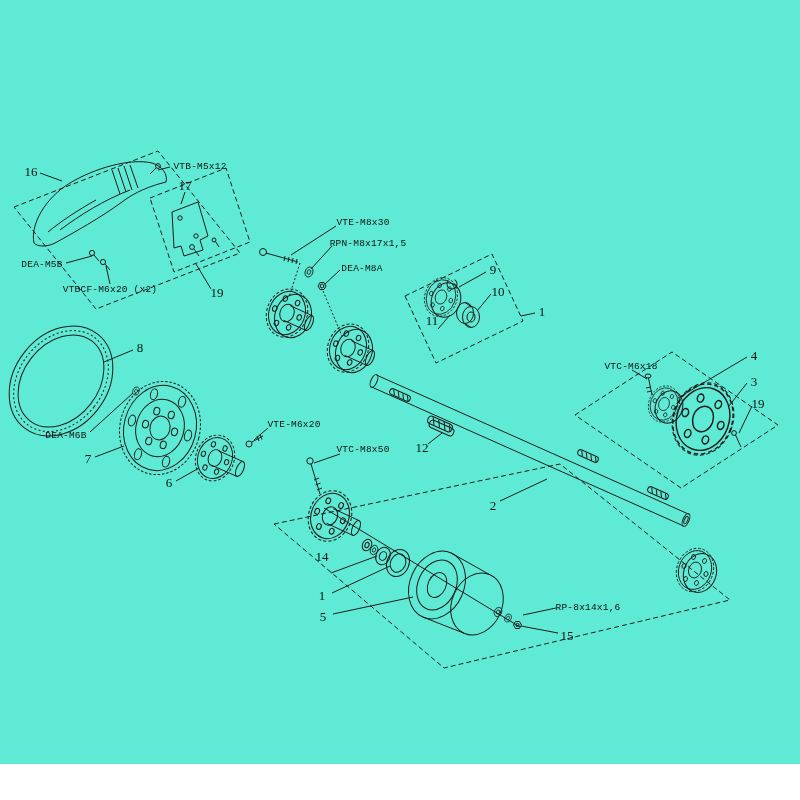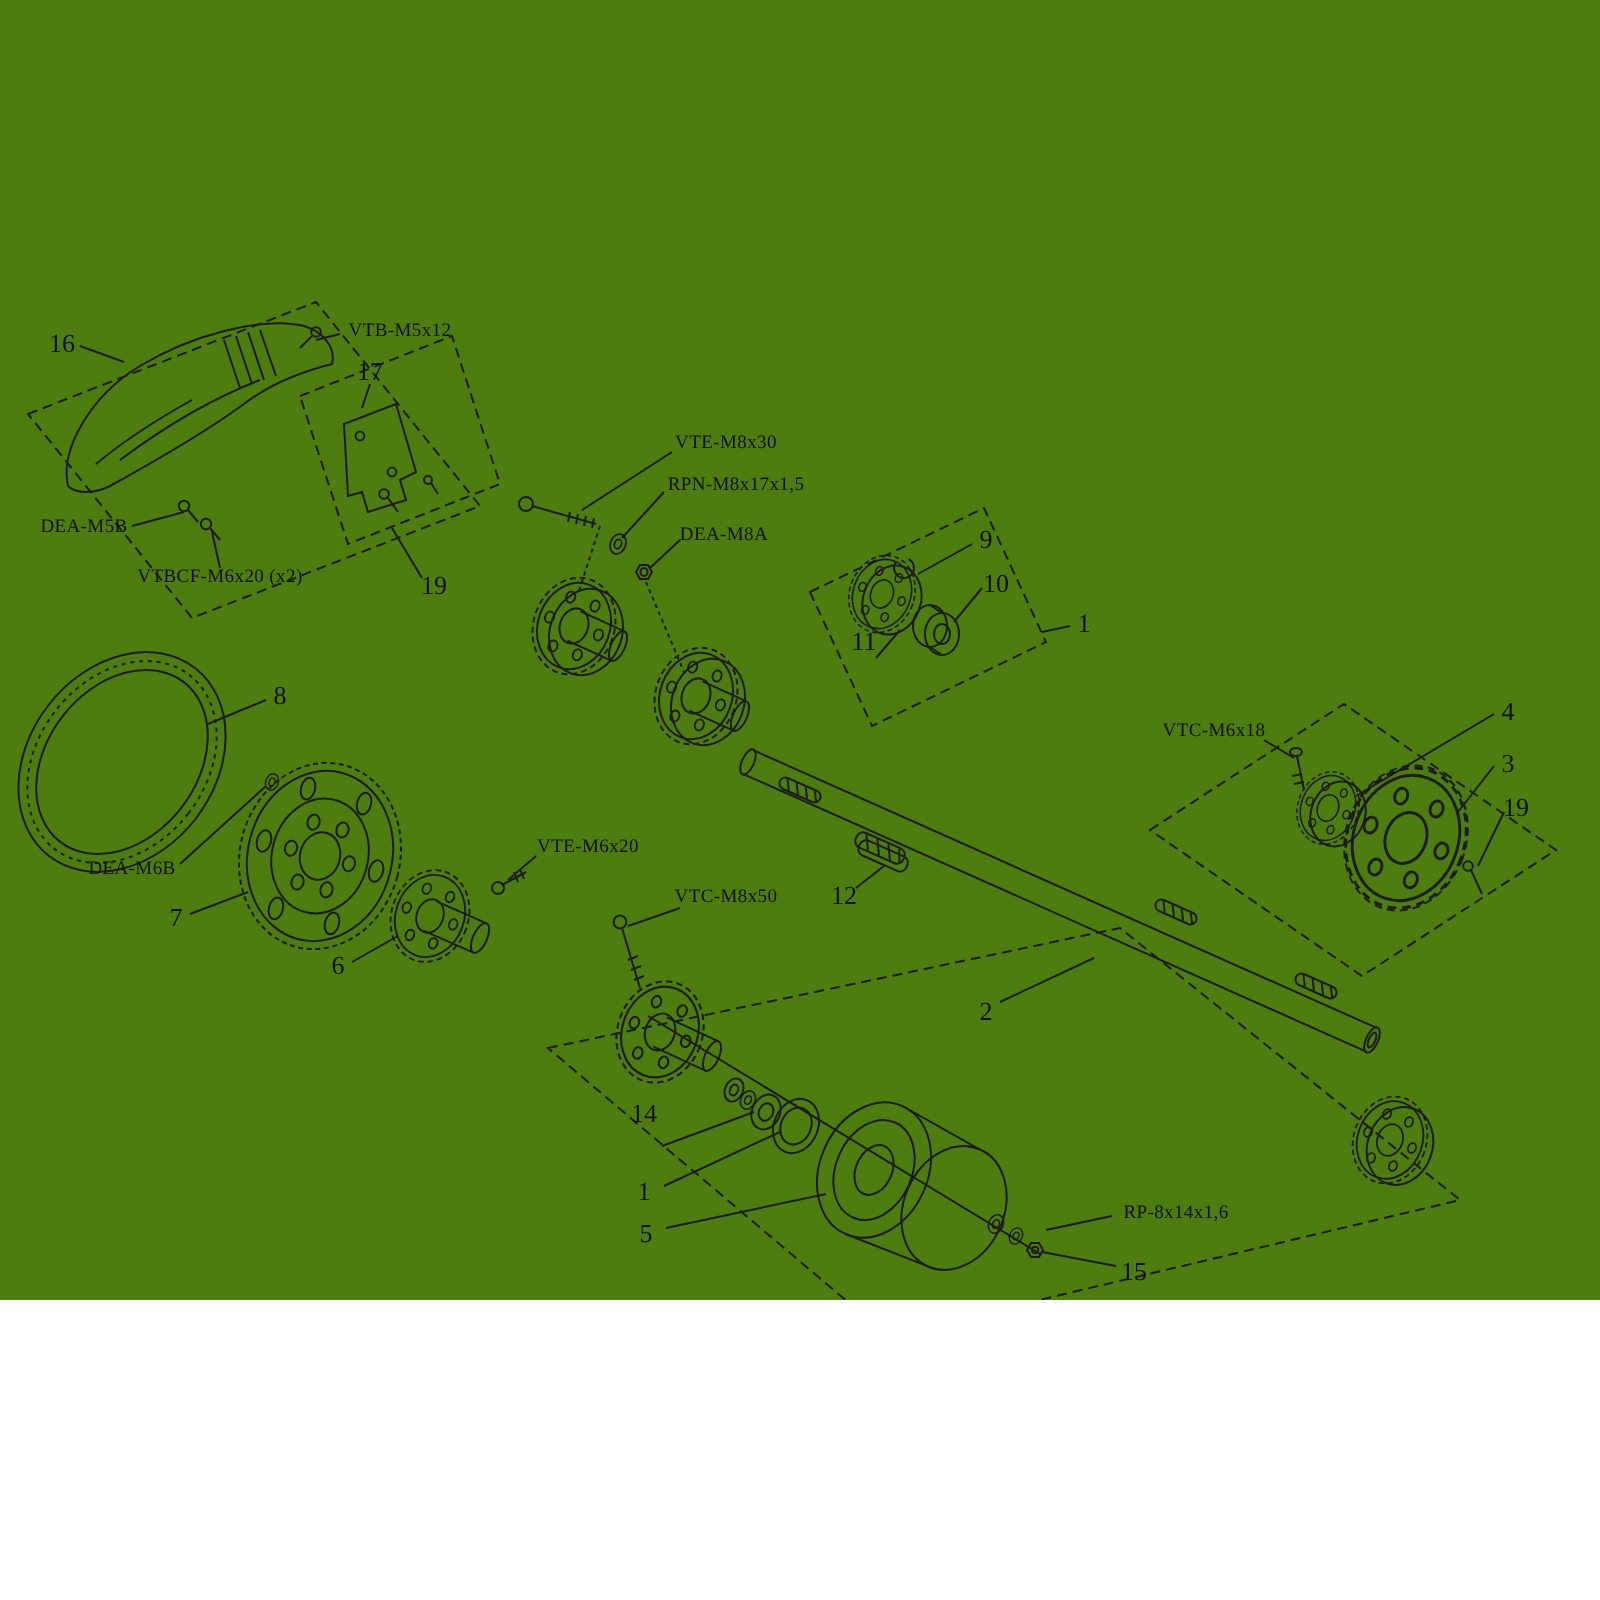--- a/index.html
+++ b/index.html
@@ -1,23 +1,23 @@
 <!DOCTYPE html>
 <html><head>
 <meta charset="utf-8">
 <style>
   html,body{margin:0;padding:0;background:#fff;}
-  .stage{position:relative;width:800px;height:650px;background:#4d7c0f;
+  .stage{position:relative;width:800px;height:764px;background:#5eead4;
          font-family:"Liberation Serif",serif;overflow:hidden;}
   .stage svg{position:absolute;left:0;top:0;}
   .stage svg *{stroke:#1c1c1c;fill:none;stroke-width:1;}
   .lbl{position:absolute;transform:translate(-50%,-50%);color:#101010;
        white-space:nowrap;user-select:none;}
   .num{font-size:13px;}
-  .code{font-size:9.5px;letter-spacing:.2px;}
+  .code{font-size:9.5px;letter-spacing:.2px;font-family:Liberation Mono, monospace;}
 </style>
 </head>
 <body>
 
 <div class="stage">
 
 <svg width="800" height="800" viewBox="0 0 800 800">
   <defs>
     <g id="hub">
       <ellipse cx="0" cy="0" rx="18" ry="22"></ellipse>
@@ -301,19 +301,19 @@
 <span class="lbl num" style="left:322px;top:596px">1</span>
 <span class="lbl num" style="left:323px;top:617px">5</span>
 <span class="lbl num" style="left:567px;top:636px">15</span>
 
 <span class="lbl code" style="left:200px;top:166px">VTB-M5x12</span>
 <span class="lbl code" style="left:42px;top:264px">DEA-M5B</span>
 <span class="lbl code" style="left:110px;top:289px">VTBCF-M6x20 (x2)</span>
 <span class="lbl code" style="left:363px;top:222px">VTE-M8x30</span>
 <span class="lbl code" style="left:368px;top:243px">RPN-M8x17x1,5</span>
 <span class="lbl code" style="left:362px;top:268px">DEA-M8A</span>
-<span class="lbl code" style="left:607px;top:366px">VTC-M6x18</span>
+<span class="lbl code" style="left:631px;top:366px">VTC-M6x18</span>
 <span class="lbl code" style="left:294px;top:424px">VTE-M6x20</span>
 <span class="lbl code" style="left:363px;top:449px">VTC-M8x50</span>
 <span class="lbl code" style="left:66px;top:435px">DEA-M6B</span>
 <span class="lbl code" style="left:588px;top:607px">RP-8x14x1,6</span>
 
 </div>
 
 </body></html>

